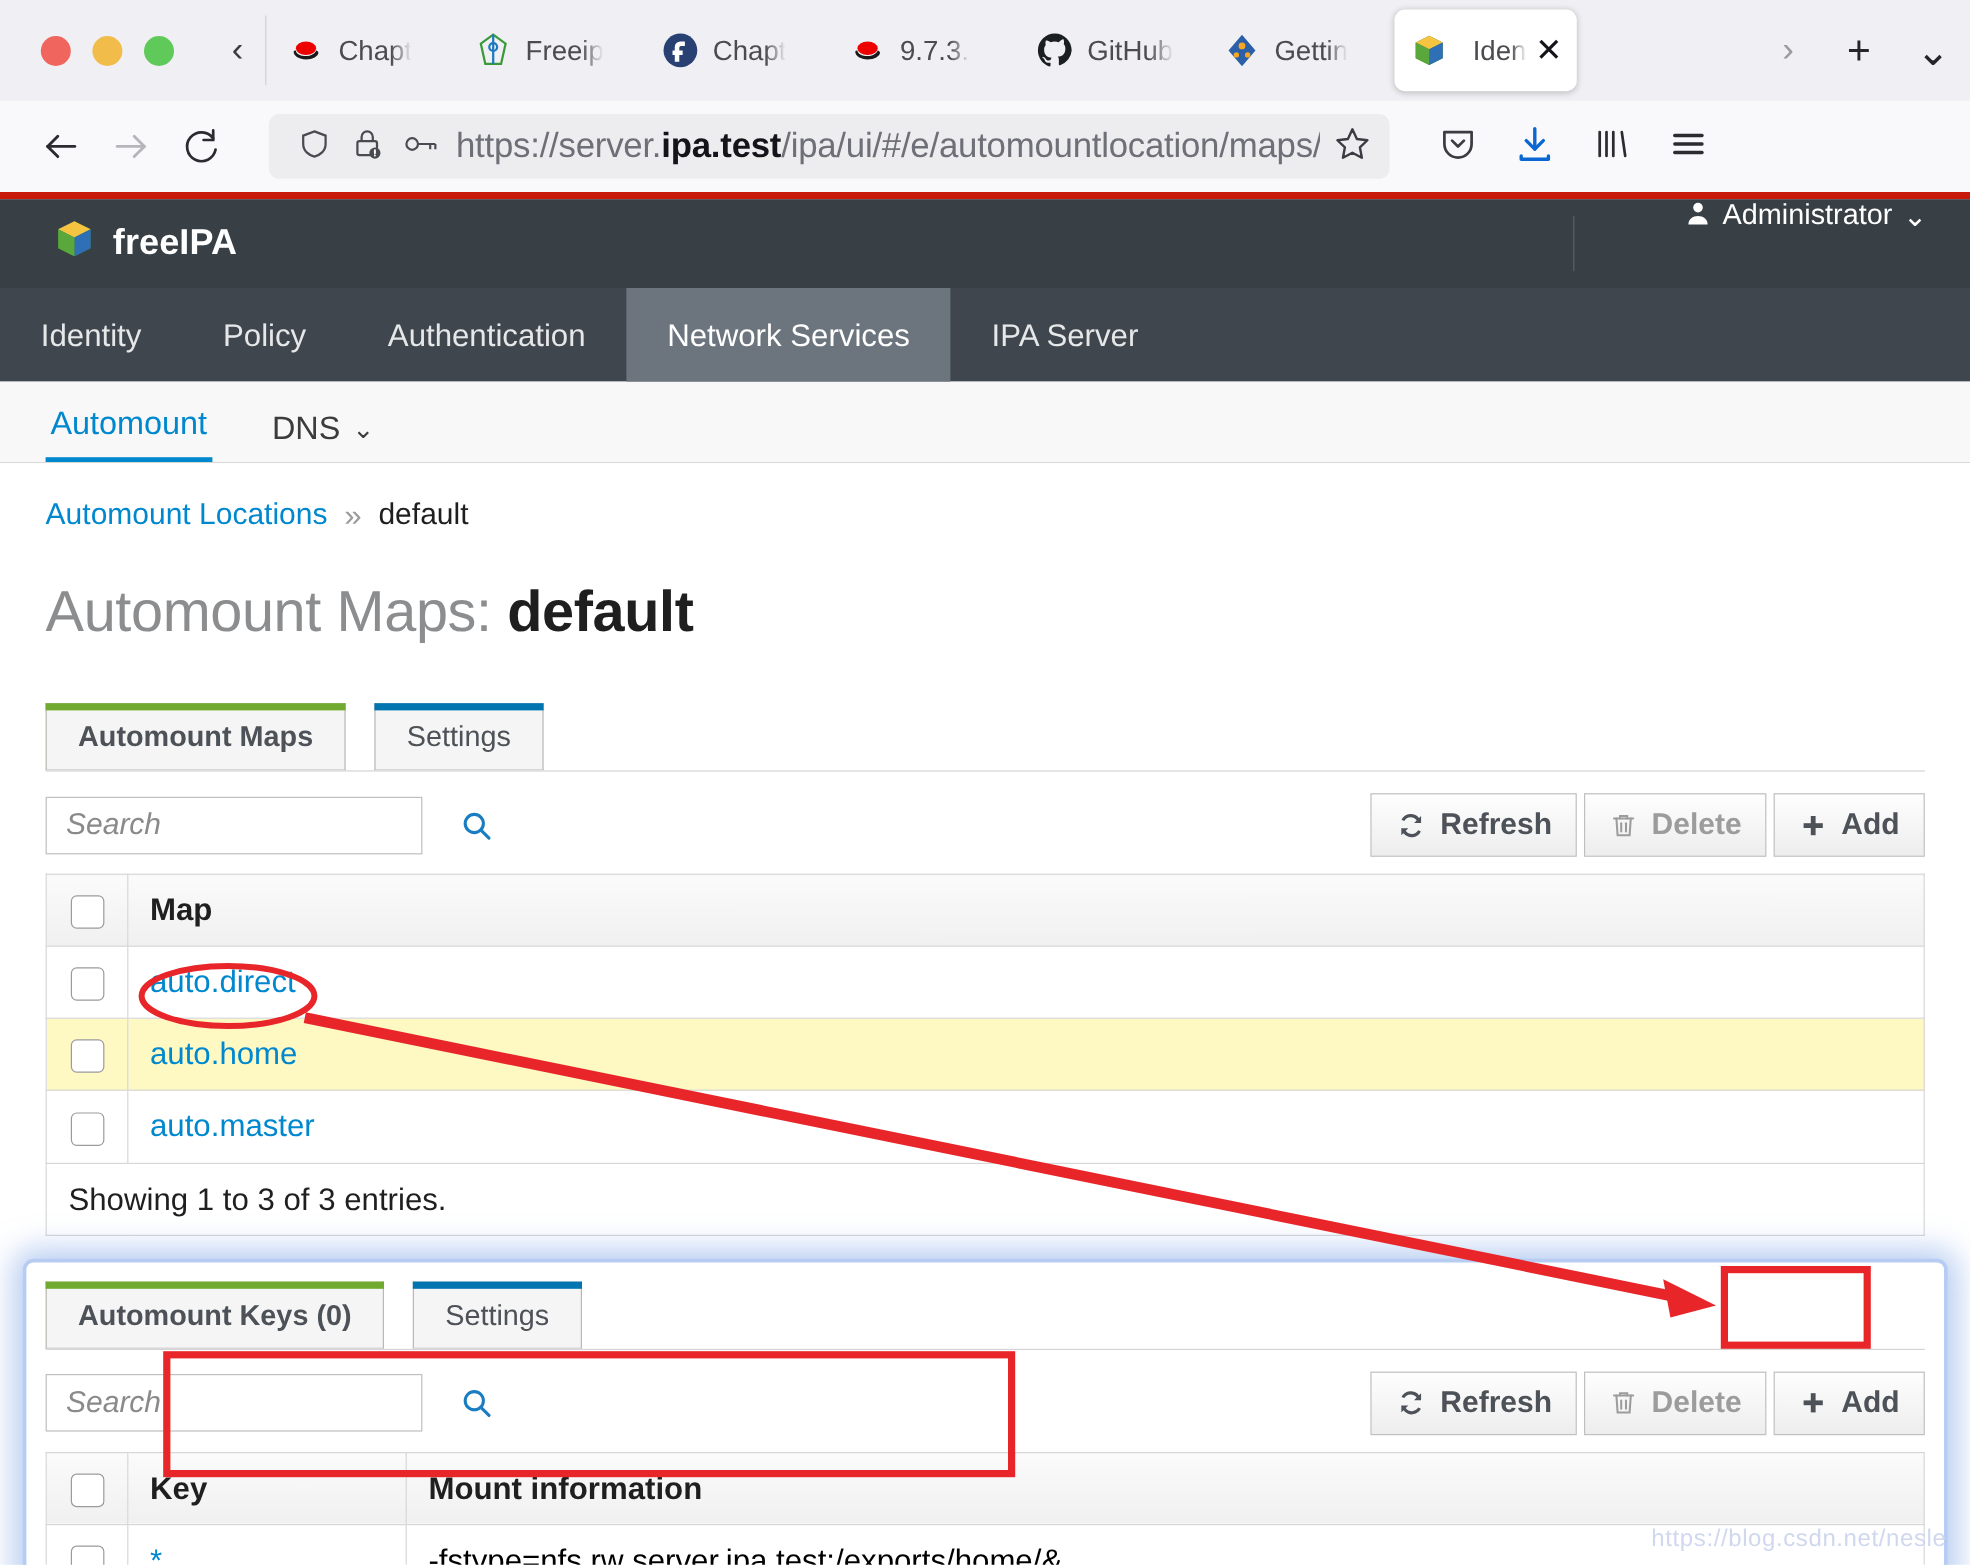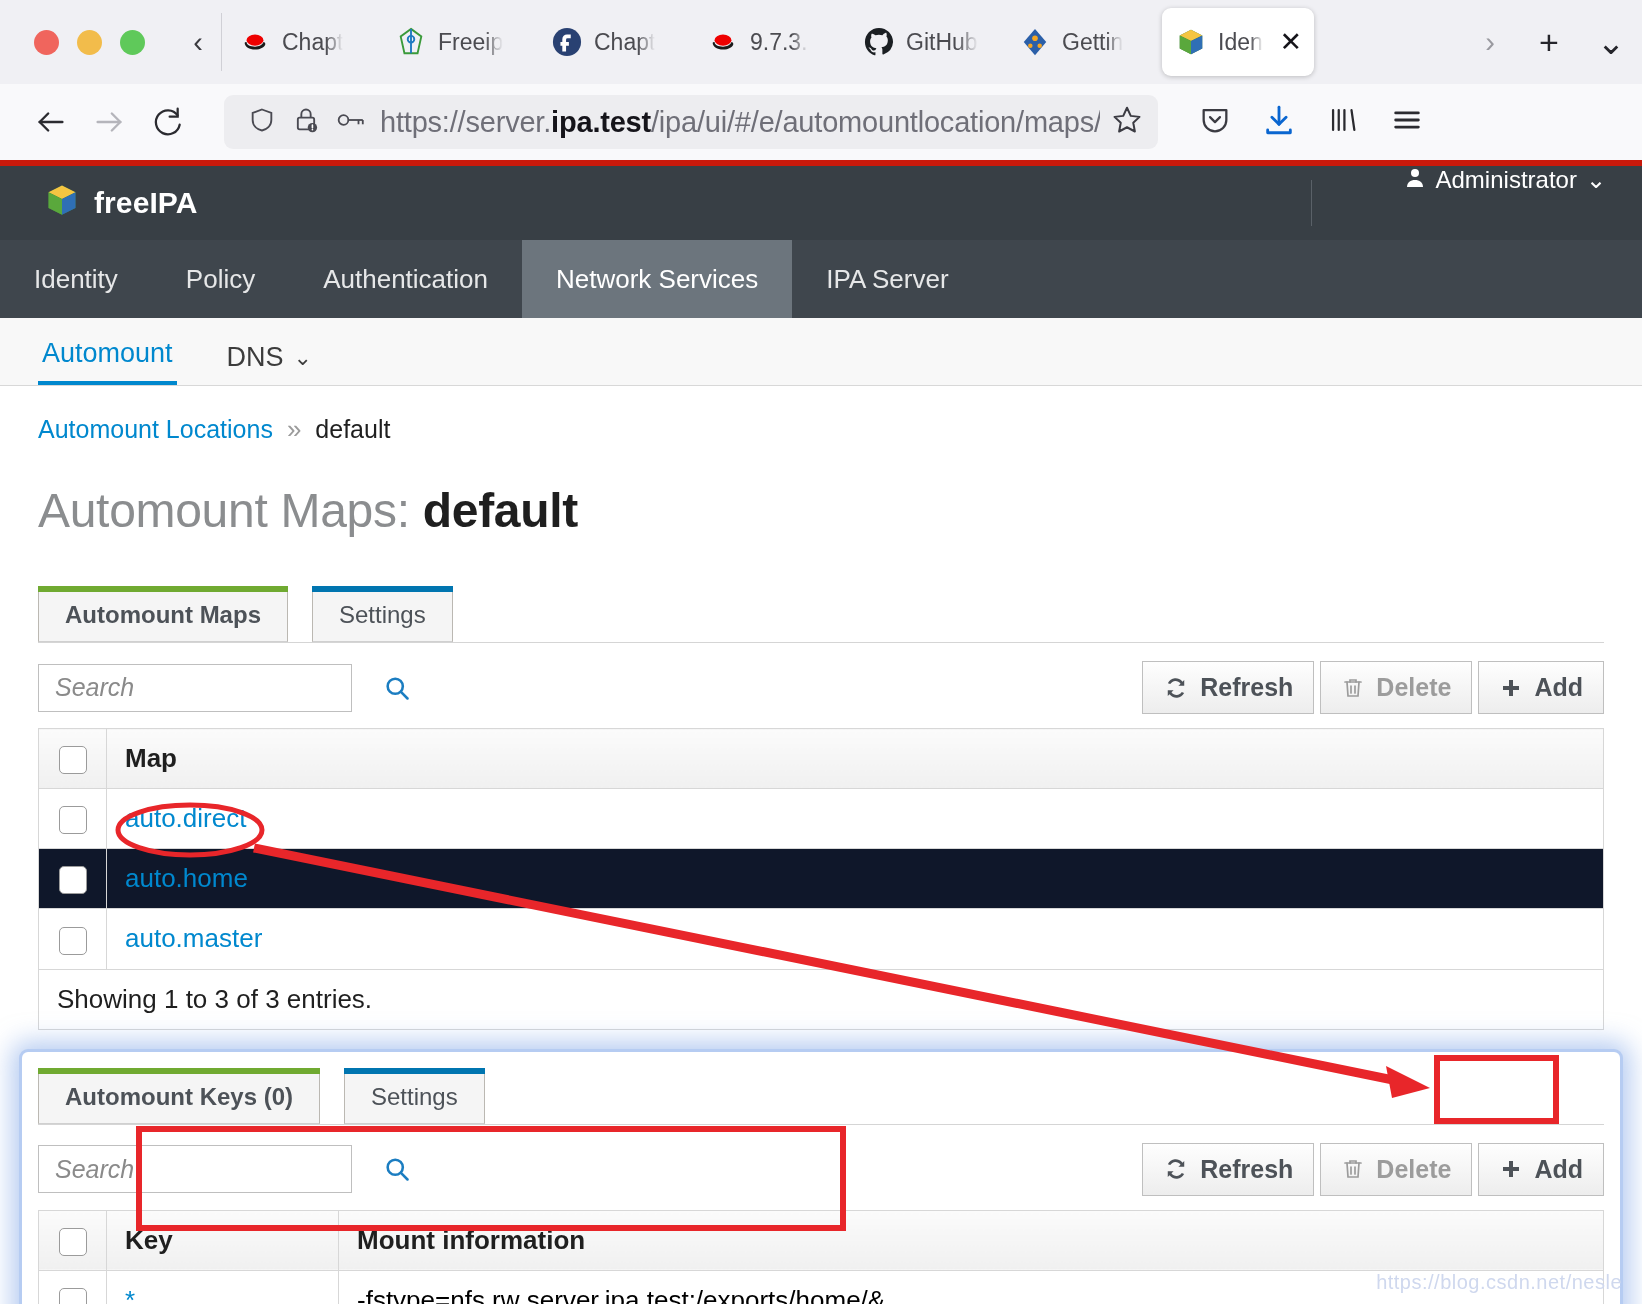--- a/index.html
+++ b/index.html
@@ -67,20 +67,21 @@
     -webkit-mask-image: linear-gradient(to right, #000 72%, transparent 100%);
     mask-image: linear-gradient(to right, #000 72%, transparent 100%);
   }
   .tab.active {
     background: #ffffff;
     border-radius: 9px;
     box-shadow: 0 1px 5px rgba(0,0,0,.22);
     min-width: 152px;
     max-width: 152px;
     padding-right: 42px;
+    justify-content: space-between;
   }
   .tab .tclose {
     position: absolute; right: 12px; top: 50%; transform: translateY(-50%);
     font-size: 27px; color: #15141a; line-height: 1;
   }
   .tabs-scroll-right {
     width: 56px; display: flex; align-items: center; justify-content: center;
     color: #9a9aa0; font-size: 29px;
   }
   .newtab, .tablist {
@@ -240,21 +241,21 @@
     font-size: 26px;
     padding: 14px 18px;
     text-align: left;
     vertical-align: middle;
   }
   table.ipa thead th {
     background: linear-gradient(to bottom,#fbfbfb,#f0f0f0);
     font-weight: 700; color: #1f1f1f;
   }
   table.ipa td a { color: #0088ce; text-decoration: none; }
-  table.ipa tbody tr.alt td { background: #0f172a; }
+  table.ipa tbody tr.alt td { background: #fef9c3; }
   .cb-col { width: 68px; text-align: center !important; padding-left: 0 !important; padding-right: 0 !important;}
   .cbx {
     width: 28px; height: 28px; border: 1px solid #9b9b9b; border-radius: 5px;
     background: #fff; display: inline-block; vertical-align: middle;
   }
   .footer-row td {
     font-size: 26px; color: #1f1f1f; background: #fff;
   }
 
   

